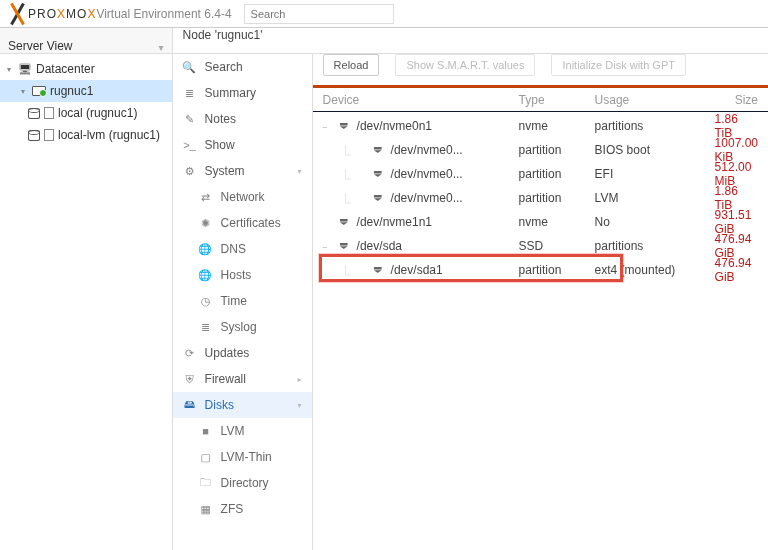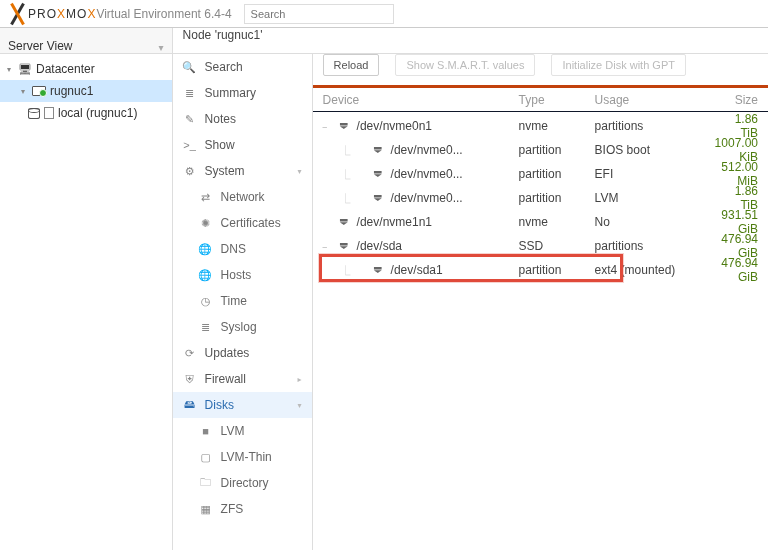--- a/index.html
+++ b/index.html
@@ -52,21 +52,21 @@
   .panel { flex: 1; display: flex; flex-direction: column; }
   .toolbar { height: 34px; display: flex; gap: 16px; padding: 0 10px; border-bottom: 3px solid #c2410c; }
   .btn { height: 22px; padding: 0 10px; border: 1px solid #ccc; background: #fff; border-radius: 2px; font-size: 11px; color: #555; display: flex; align-items: center; cursor: pointer; }
   .btn.disabled { color: #bbb; border-color: #e3e3e3; cursor: default; }
 
   .grid { flex: 1; overflow: hidden; }
   .grid-head, .grid-row { display: grid; grid-template-columns: 196px 76px 120px 1fr; align-items: center; height: 24px; font-size: 12px; }
   .grid-head { color: #999; border-bottom: 1px solid #0f172a; padding: 0 10px 0 10px; }
   .grid-head .gh:last-child { text-align: right; }
   .grid-row { padding: 0 10px 0 10px; color: #444; }
-  .gc-size { text-align: right; color: #4d7c0f; }
+  .gc-size { text-align: left; color: #b91c1c; }
   .dev { display: flex; align-items: center; gap: 6px; }
   .dev .caret { width: 8px; color: #999; font-size: 8px; }
   .dev .drv { width: 14px; height: 14px; display:flex; align-items:center; justify-content:center; }
   .dev .drv::before { content: "⏏"; font-size: 10px; color: #666; transform: rotate(180deg); }
   .ind0 { padding-left: 0px; }
   .ind1 { padding-left: 18px; }
   .ghost-line { color: #ccc; font-size: 10px; width: 10px; text-align: center; }
 
   .hl-box { position: absolute; border: 3px solid #e04a3a; box-shadow: 0 0 0 1px rgba(224,74,58,.25); }
   .panel { position: relative; }
@@ -103,20 +103,25 @@
       <div class="tree-item tree-indent1 selected">
         <span class="tree-caret">▾</span>
         <span class="ico-node"></span>
         <span>rugnuc1</span>
       </div>
       <div class="tree-item tree-indent2">
         <span class="ico-db"></span>
         <span class="ico-doc"></span>
         <span>local (rugnuc1)</span>
       </div>
+      <div class="tree-item tree-indent2">
+        <span class="ico-db"></span>
+        <span class="ico-doc"></span>
+        <span>local-lvm (rugnuc1)</span>
+      </div>
     </div>
   </div>
 
   <div class="content">
     <div class="crumb">
       <span>Node 'rugnuc1'</span>
     </div>
     <div class="content-body">
       <div class="sidenav">
         <div class="nav-item">

